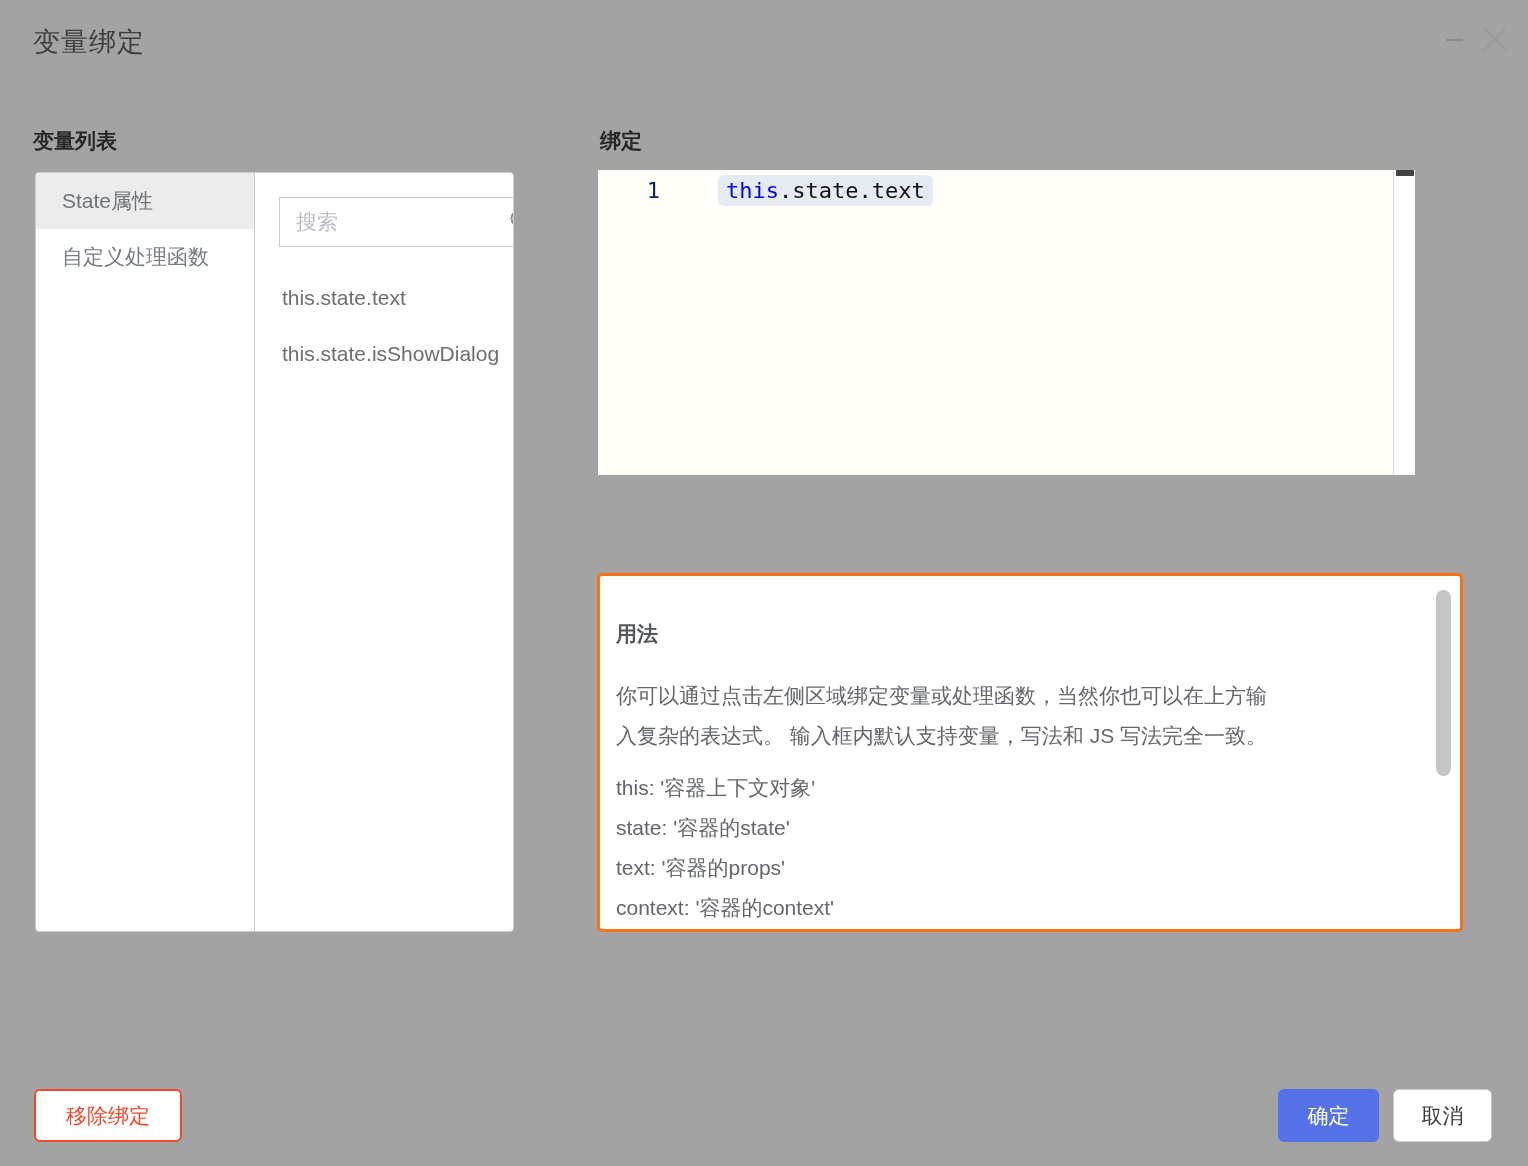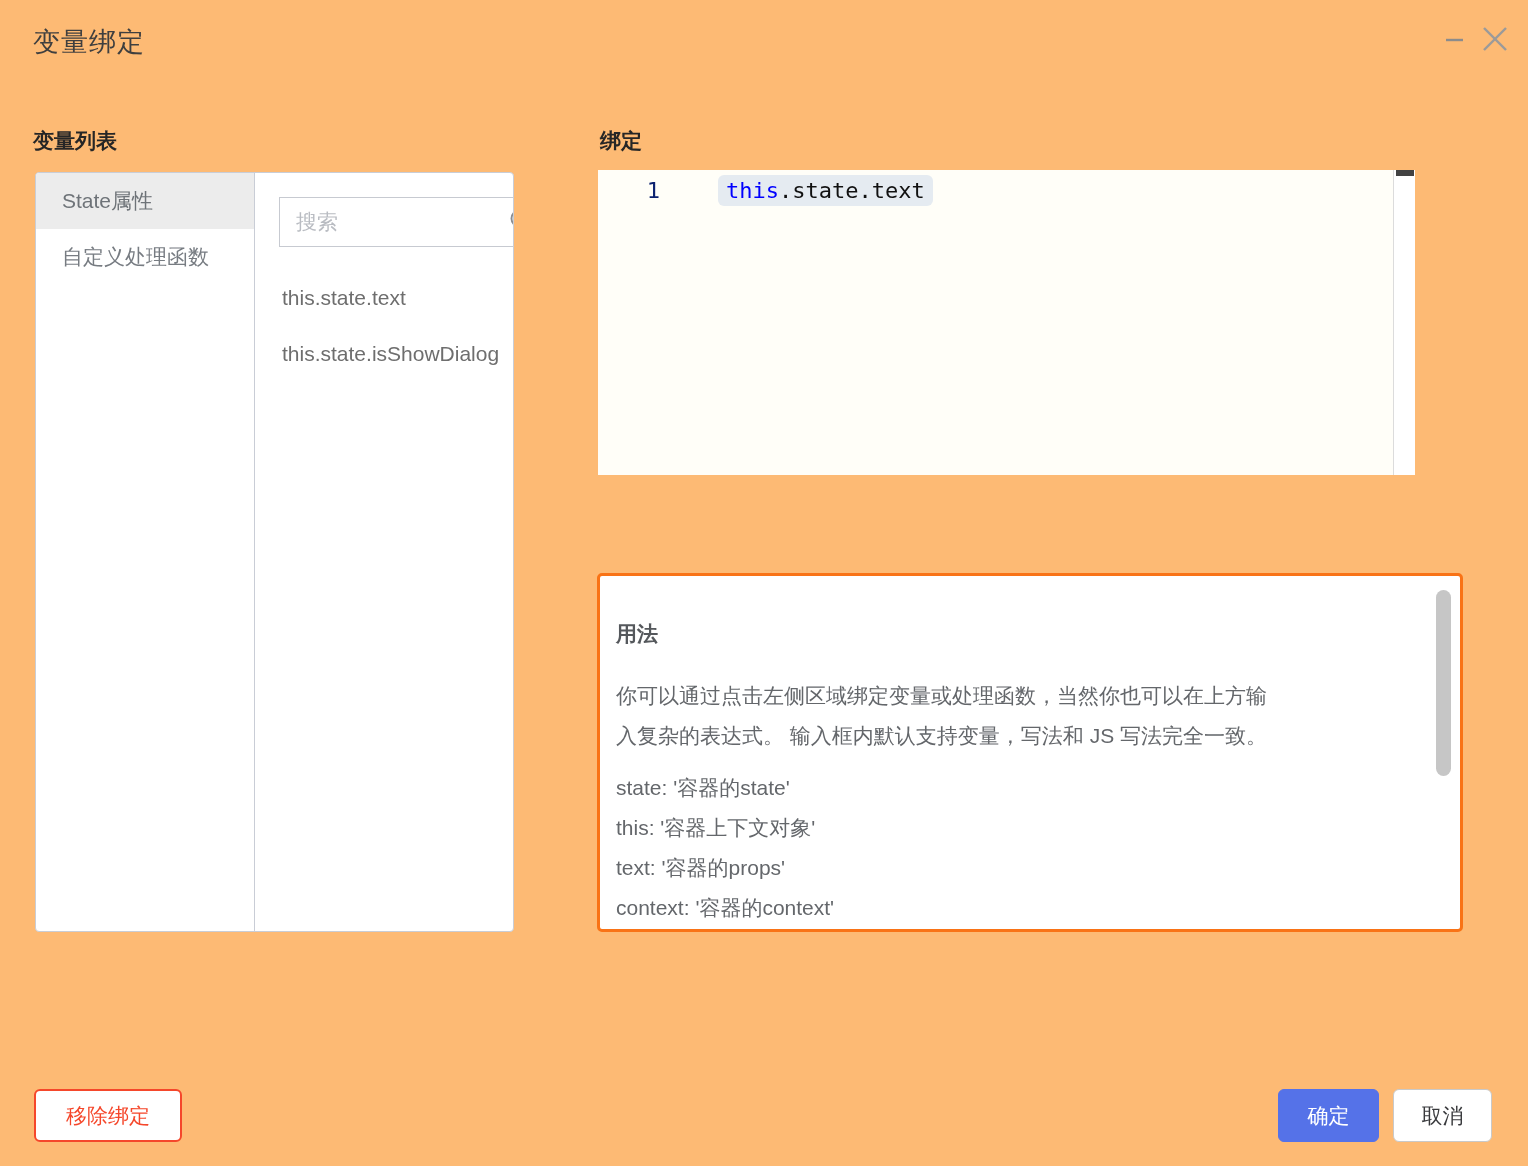--- a/index.html
+++ b/index.html
@@ -2,21 +2,21 @@
 <html><head>
 <meta charset="utf-8">
 <style>
   * { margin: 0; padding: 0; box-sizing: border-box; }
   html, body { background: #ffffff; }
   body { font-family: "Liberation Sans", sans-serif; }
   .page {
     position: relative;
     width: 1528px;
     height: 1166px;
-    background: #fdba74;
+    background: #a3a3a3;
     overflow: hidden;
   }
 
   
   .dialog-title {
     position: absolute; left: 33px; top: 24px;
     font-size: 27px; color: #3f3f3f; font-weight: 400;
     letter-spacing: 1px;
   }
   .win-controls { position: absolute; right: 18px; top: 24px; display: flex; align-items: center; gap: 10px; }
@@ -200,22 +200,22 @@
       <div class="minimap-marker"></div>
     </div>
   </div>
 
   <div class="usage-panel">
     <div class="usage-heading">用法</div>
     <div class="usage-body">
       <div>你可以通过点击左侧区域绑定变量或处理函数，当然你也可以在上方输</div>
       <div>入复杂的表达式。 输入框内默认支持变量，写法和 JS 写法完全一致。</div>
       <div class="usage-entries">
+        <div>this: '容器上下文对象'</div>
         <div>state: '容器的state'</div>
-        <div>this: '容器上下文对象'</div>
         <div>text: '容器的props'</div>
         <div>context: '容器的context'</div>
         <div>schema: '页面上下文对象'</div>
       </div>
     </div>
     <div class="usage-scrollbar"></div>
   </div>
 
   <div class="btn btn-remove">移除绑定</div>
   <div class="btn btn-ok">确定</div>

